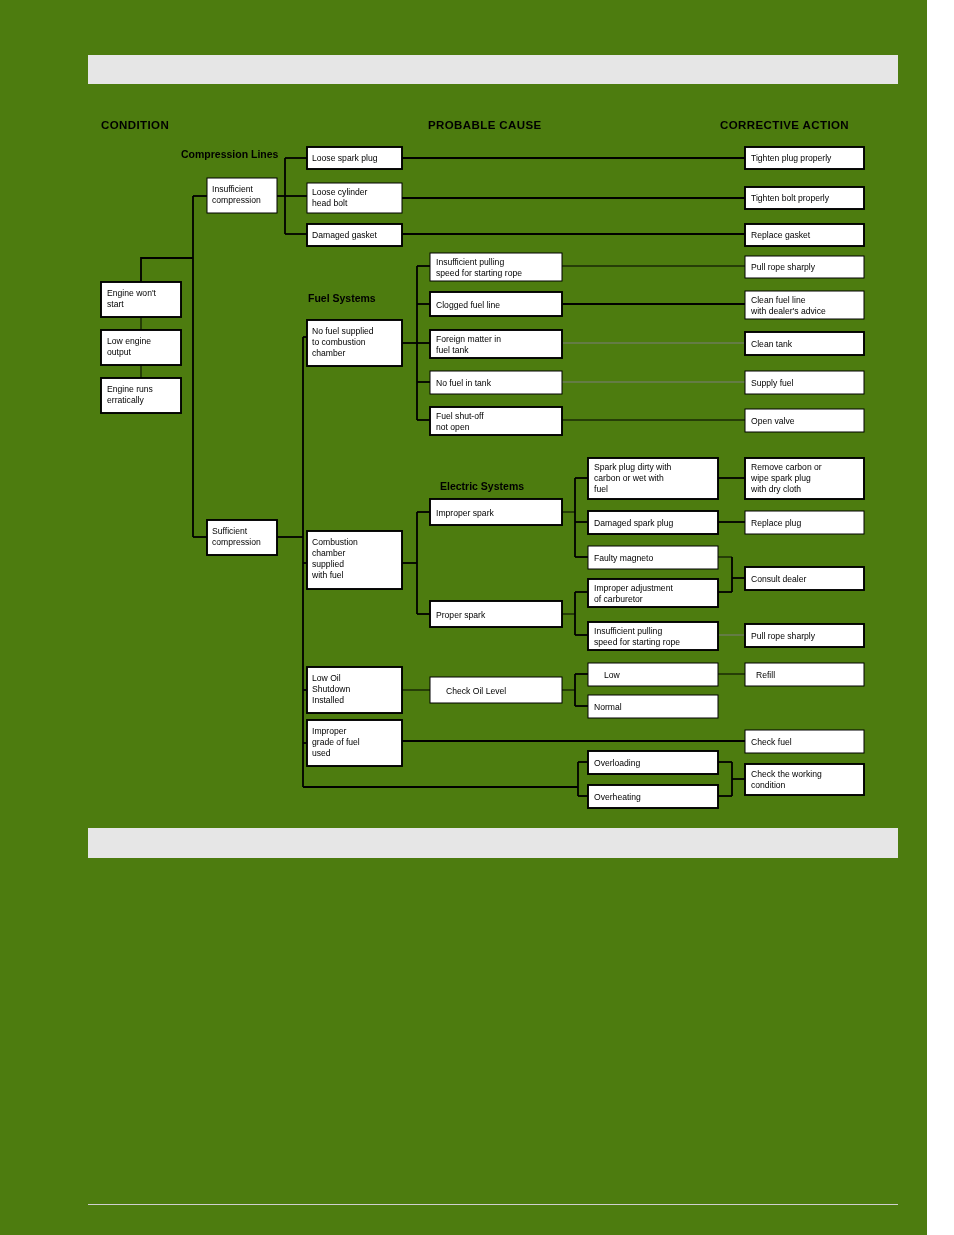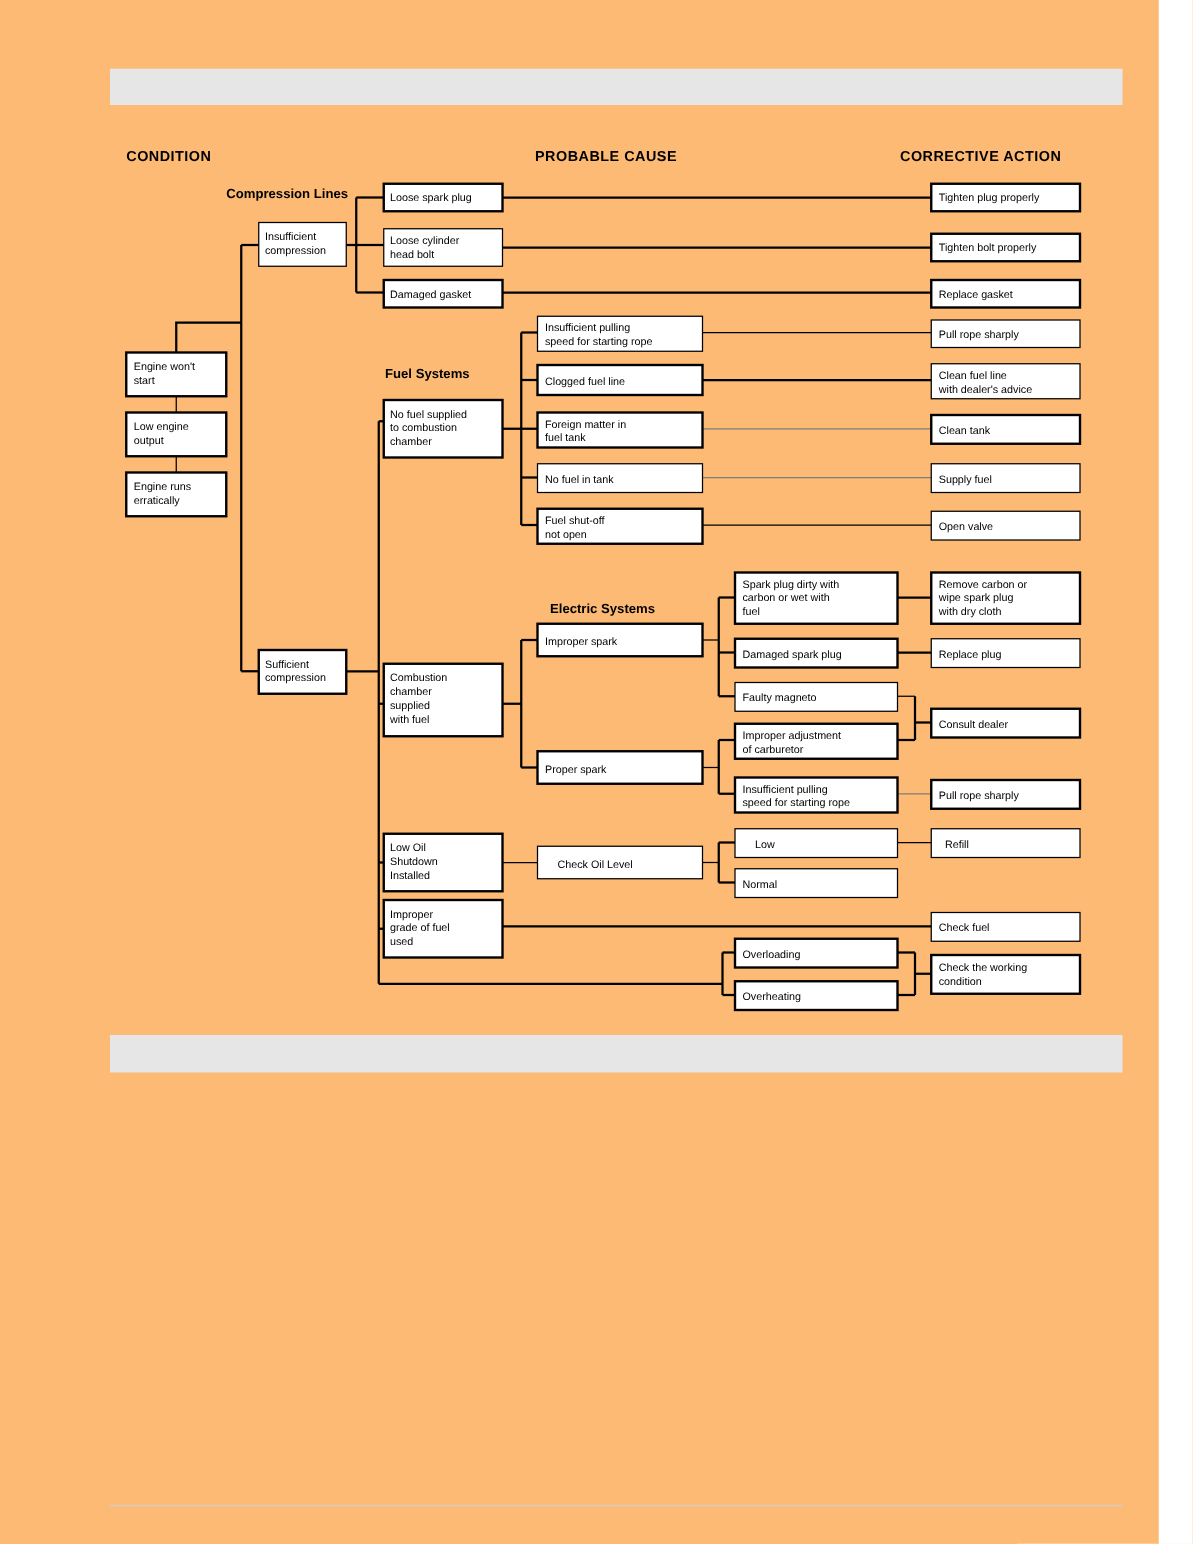--- a/index.html
+++ b/index.html
@@ -1,17 +1,17 @@
 <!DOCTYPE html>
 <html><head>
 <meta charset="utf-8">
 <style>
   html,body{margin:0;padding:0;background:#ffffff;}
   body{width:954px;height:1235px;font-family:"Liberation Sans",sans-serif;position:relative;overflow:hidden;}
-  #page{position:absolute;left:0;top:0;width:927px;height:1235px;background:#fdba74;}
+  #page{position:absolute;left:0;top:0;width:927px;height:1235px;background:#4d7c0f;}
   .gray-bar{position:absolute;background:#e6e6e6;}
   #bar-top{left:88px;top:55px;width:810px;height:29px;}
   #bar-bottom{left:88px;top:828px;width:810px;height:30px;}
   #footer-rule{position:absolute;left:88px;top:1204px;width:810px;height:1px;background:#cfcfcf;}
   #chart-wrap{position:absolute;left:0;top:0;width:954px;height:1235px;}
   svg{display:block;}
   .colhead{font-family:"Liberation Sans",sans-serif;font-size:11.5px;font-weight:bold;fill:#000;letter-spacing:.4px;}
   .grouplbl{font-family:"Liberation Sans",sans-serif;font-size:10.5px;font-weight:bold;fill:#000;}
   .boxtxt{font-family:"Liberation Sans",sans-serif;font-size:8.6px;fill:#000;}
   .bx{fill:#ffffff;stroke:#000000;}

